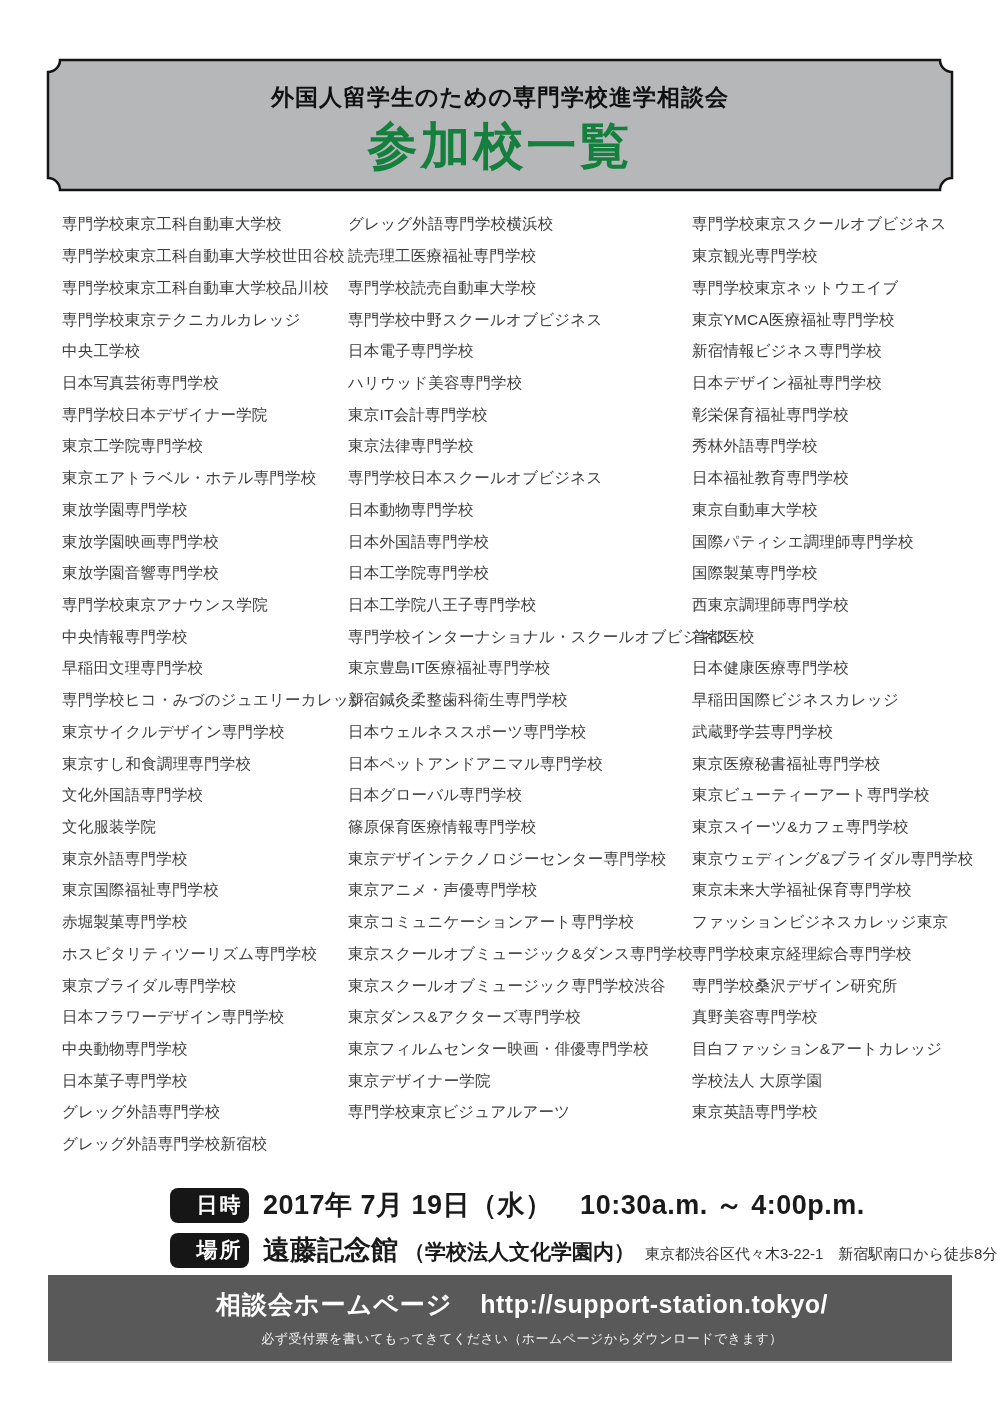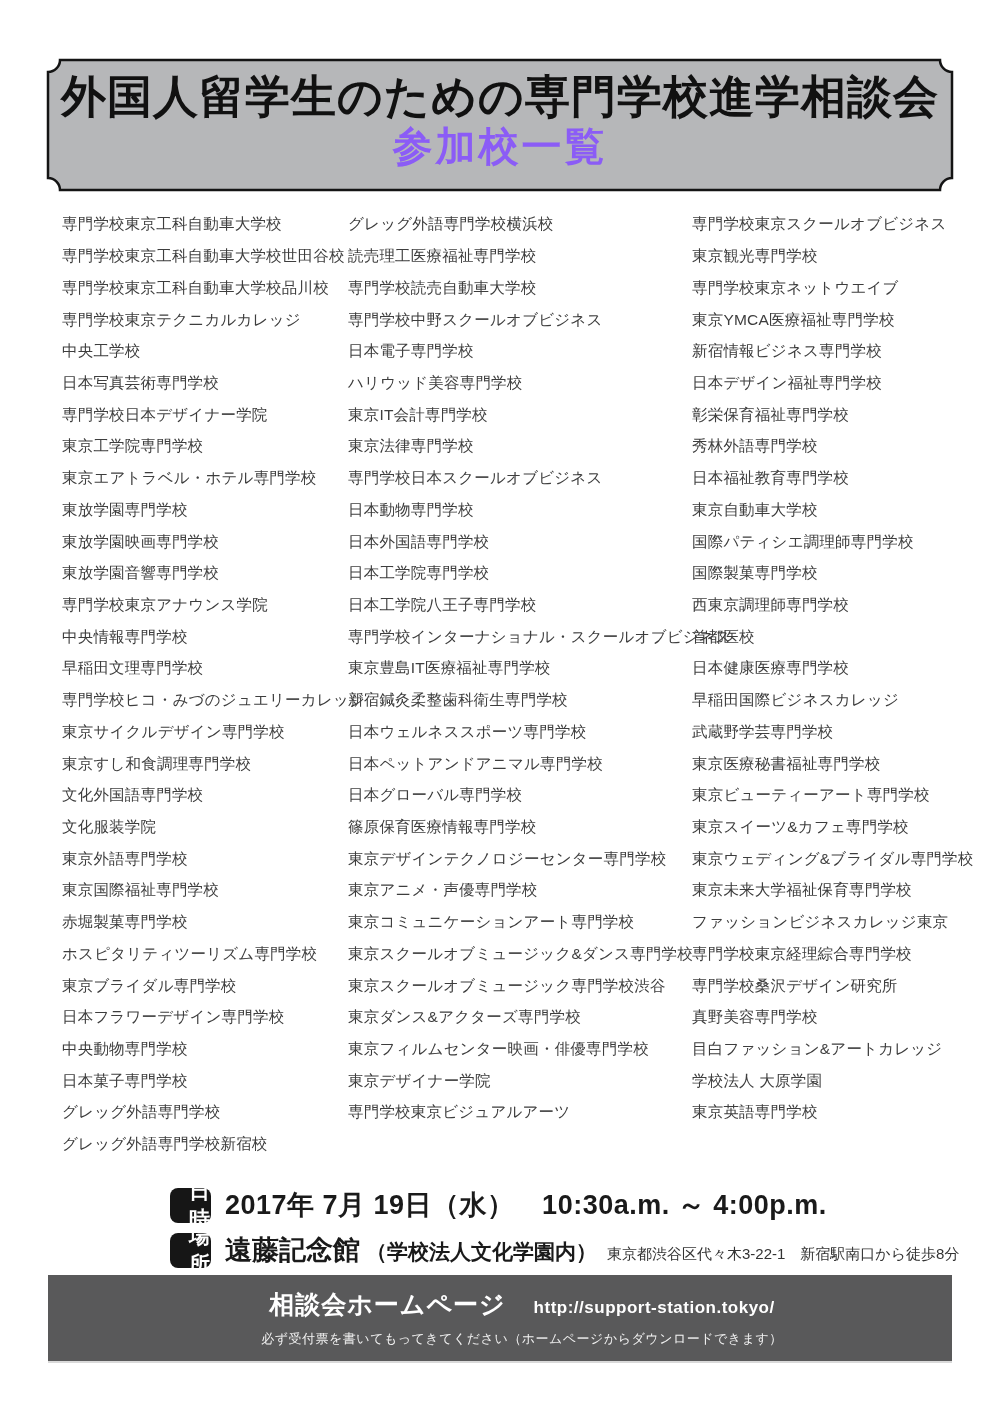--- a/index.html
+++ b/index.html
@@ -19,25 +19,25 @@
     left: 45px; top: 57px;
     width: 910px; height: 136px;
   }
   .banner-svg { position: absolute; inset: 0; width: 100%; height: 100%; }
   .banner-text {
     position: absolute; inset: 0;
     display: flex; flex-direction: column; align-items: center;
     padding-top: 20px;
   }
   .banner-subtitle {
-    font-size: 45px; font-weight: 800; color: #111;
+    font-size: 23px; font-weight: 800; color: #111;
     letter-spacing: 1px; line-height: 40px;
   }
   .banner-title {
-    font-size: 40px; font-weight: 900; color: #8b5cf6;
+    font-size: 50px; font-weight: 900; color: #15803d;
     letter-spacing: 3px; line-height: 58px;
   }
 
   
   .school-list { position: absolute; top: 209px; }
   .col-1 { left: 62px;  width: 286px; }
   .col-2 { left: 348px; width: 344px; }
   .col-3 { left: 692px; width: 280px; }
   .school-item {
     height: 31.72px;
@@ -48,21 +48,21 @@
   }
 
   
   .info-row {
     position: absolute; left: 170px;
     display: flex; align-items: center;
   }
   .info-row.datetime { top: 1187px; }
   .info-row.place { top: 1232px; text-align: center; }
   .badge {
-    width: 41px; height: 35px;
+    width: 79px; height: 35px;
     background: #161616; border-radius: 8px;
     color: #ffffff; font-size: 21px; font-weight: 800;
     letter-spacing: 2px;
     display: flex; align-items: center; justify-content: center;
     flex: 0 0 auto;
     padding-left: 20px;
   }
   .datetime-value {
     margin-left: 14px;
     font-size: 27px; font-weight: 800; color: #1a1a1a;
@@ -82,21 +82,21 @@
     display: flex; flex-direction: column; align-items: center;
     padding-top: 13px;
     box-shadow: 0 2px 0 rgba(0,0,0,0.15);
     padding-left: 44px;
   }
   .footer-line1 { display: flex; align-items: baseline; }
   .footer-homepage-label {
     color: #ffffff; font-size: 25px; font-weight: 800; letter-spacing: 1px;
   }
   .footer-homepage-url {
-    color: #ffffff; font-size: 17px; font-weight: 800; margin-left: 28px;
+    color: #ffffff; font-size: 25px; font-weight: 800; margin-left: 28px;
     letter-spacing: 0.5px;
   }
   .footer-note {
     margin-top: 9px;
     color: #f2f2f2; font-size: 13px; font-weight: 400; letter-spacing: 0.5px;
   }
 </style>
 </head>
 <body>
 

